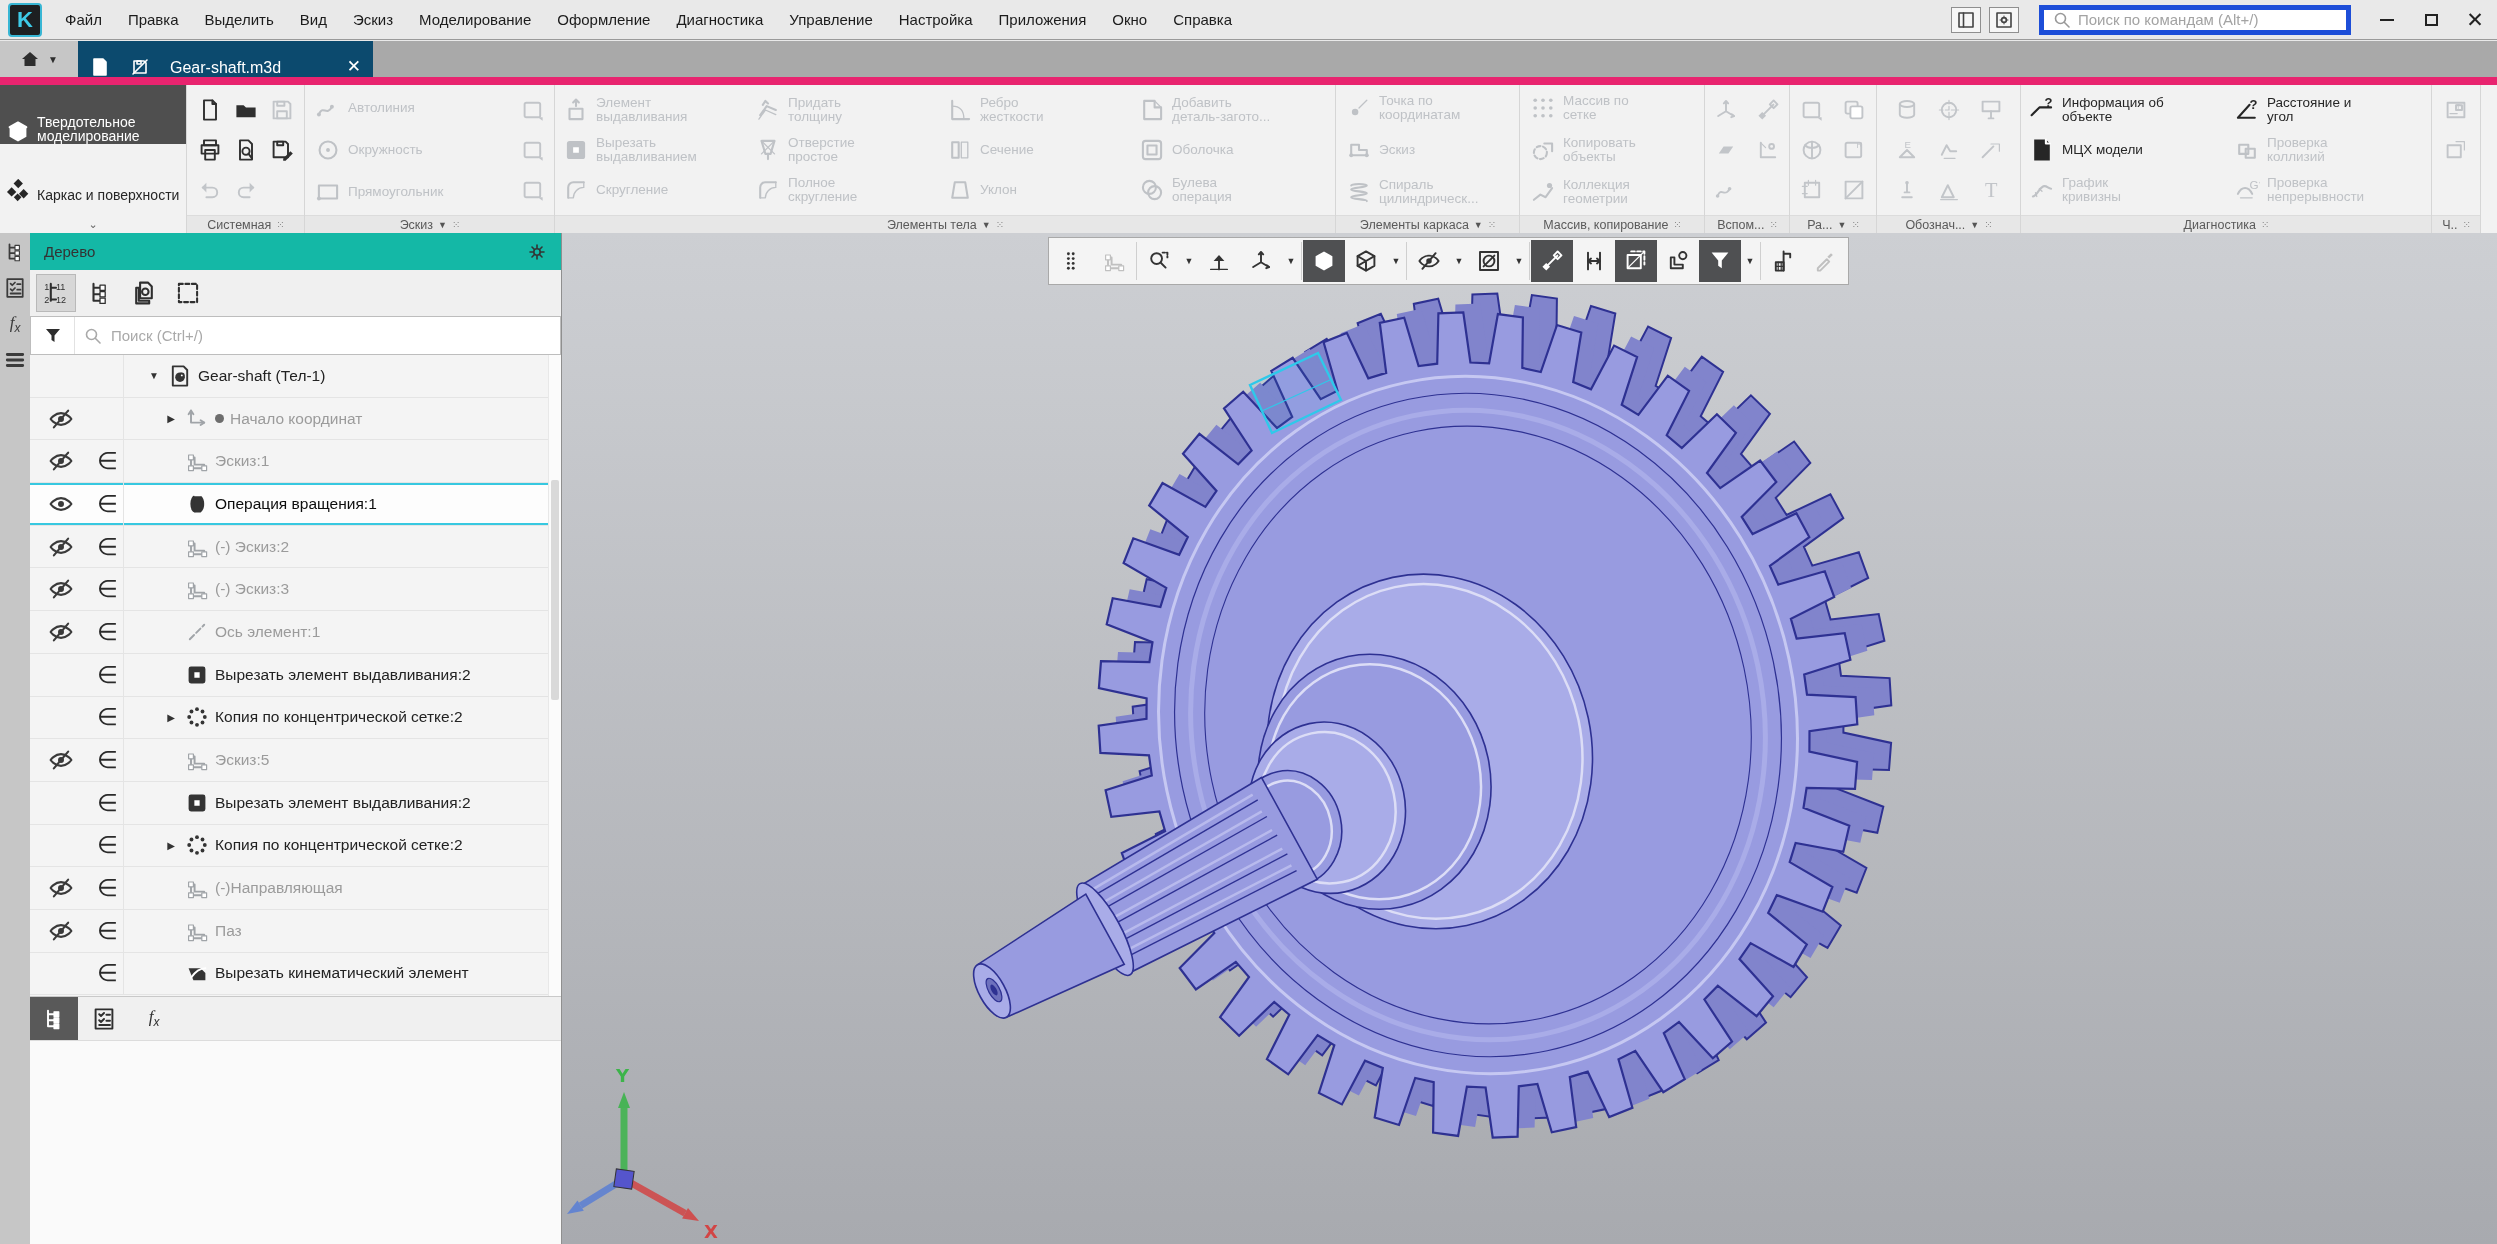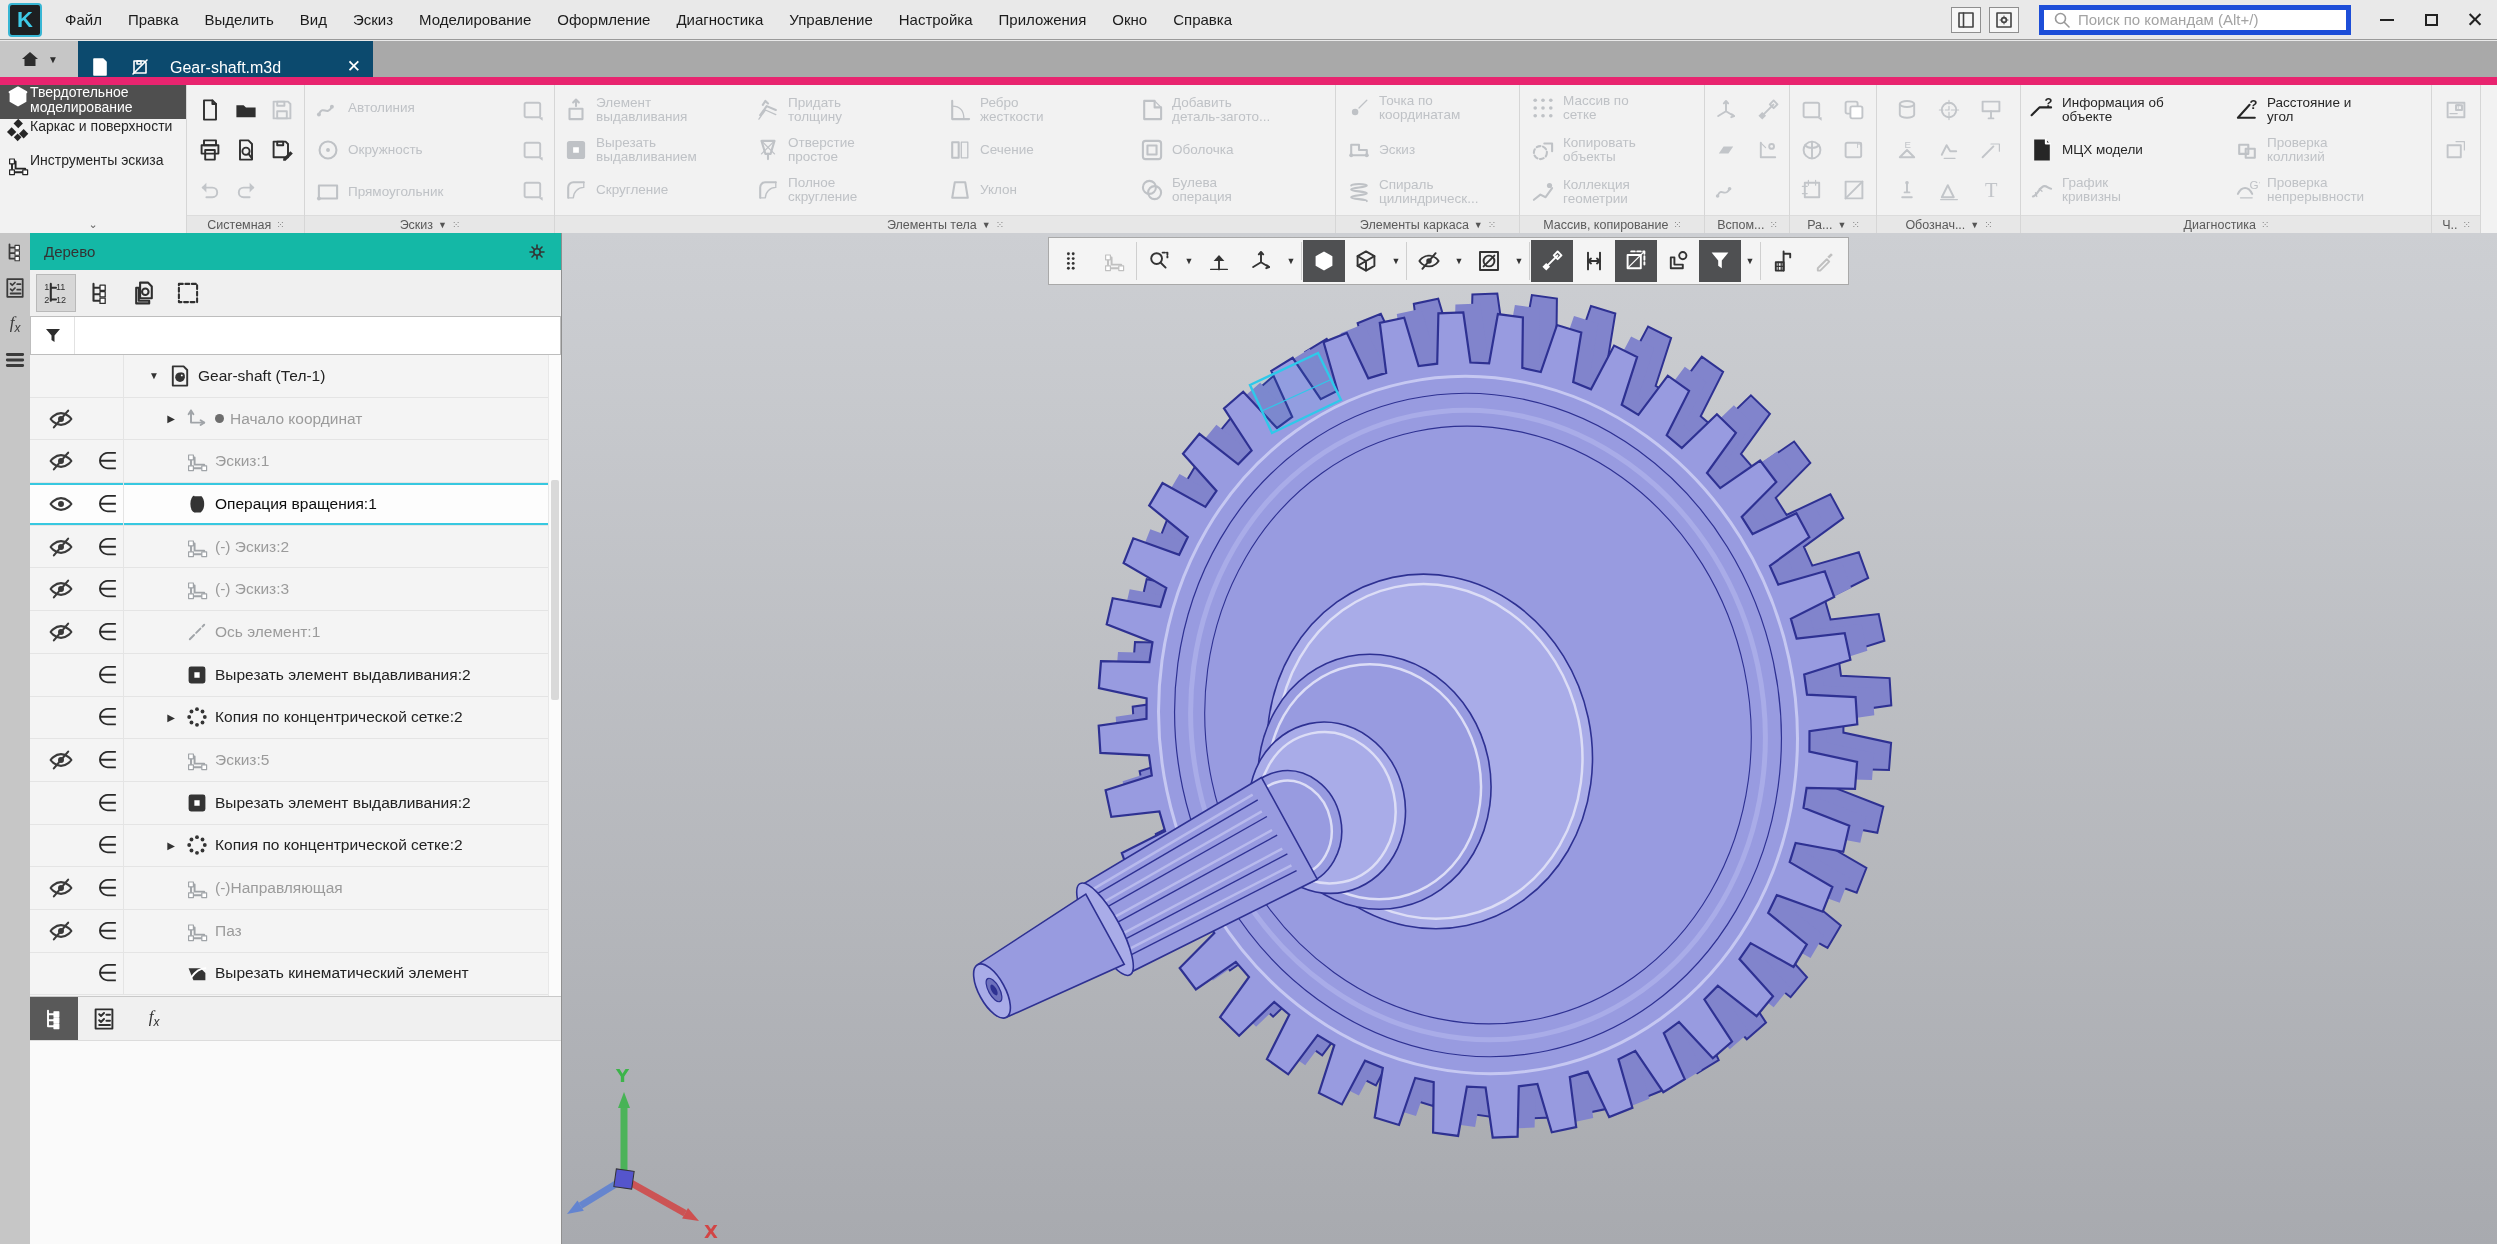--- a/index.html
+++ b/index.html
@@ -34,21 +34,21 @@
   #doctab .x{font-size:17px;}
   #pinkstrip{position:absolute;left:0;top:77px;width:2497px;height:8px;background:#e8246f;}
   
   #ribbon{position:absolute;left:0;top:85px;width:2497px;height:148px;background:#f2f2f2;display:flex;}
   .rgroup{position:relative;height:148px;border-right:1px solid #d6d6d6;}
   .glabel{position:absolute;left:0;bottom:0;width:100%;height:18px;background:#e7e7e7;border-top:1px solid #dcdcdc;display:flex;align-items:center;justify-content:center;font-size:12.5px;color:#5a5a5a;gap:5px;}
   .glabel .grip{color:#8a8a8a;font-size:10px;letter-spacing:-1px;}
   .glabel .dd{font-size:9px;color:#555;}
   
   #ribnav{width:187px;height:148px;border-right:1px solid #d6d6d6;position:relative;background:#f2f2f2;}
-  .navitem{height:34px;display:flex;align-items:flex-start;padding:0 6px;font-size:14px;line-height:1.05;color:#262626;}
+  .navitem{height:59px;display:flex;align-items:flex-end;gap:7px;padding:0 6px;font-size:14px;line-height:1.05;color:#262626;}
   .navitem.active{background:#4f4f4f;color:#fff;}
   .navchev{position:absolute;bottom:0;left:0;width:100%;height:18px;display:flex;align-items:center;justify-content:center;color:#666;font-size:11px;}
   .gcontent{position:absolute;left:0;top:0;width:100%;height:130px;}
   .sysgrid{display:grid;grid-template-columns:repeat(3,36px);grid-template-rows:repeat(3,40px);justify-content:center;align-content:center;height:130px;}
   .sysgrid .sbtn{display:flex;align-items:center;justify-content:center;color:#2f2f2f;}
   .stackcol{display:flex;flex-direction:column;justify-content:center;height:130px;padding-left:10px;gap:2px;}
   .rbtn{display:flex;align-items:center;gap:7px;height:40px;font-size:13.5px;line-height:1.05;color:#262626;}
   .rbtn .lbl{white-space:pre-line;}
   .rbtn.dis{color:#bfc2c6;}
   .bodygrid{display:grid;grid-auto-flow:column;grid-template-rows:repeat(3,40px);grid-template-columns:repeat(4,192px);align-content:center;height:130px;padding-left:8px;}
@@ -954,20 +954,29 @@
           </div>
         </div>
       <div id="panel-search">
         <span id="psearch-funnel">
             <span class="ic">
               <svg width="20" height="20" viewBox="0 0 20 20">
                 <path d="M3 3h14l-5.5 6.5V16l-3-2v-4.5z" class="f"></path>
               </svg>
             </span>
           </span>
+        <span class="sfield">
+          <span class="ic">
+              <svg width="20" height="20" viewBox="0 0 20 20">
+                <circle cx="8.5" cy="8.5" r="5"></circle>
+                <path d="M12.5 12.5l4.5 4.5"></path>
+              </svg>
+            </span>
+          <input type="text" placeholder="Поиск (Ctrl+/)" style="">
+        </span>
       </div>
       <div id="tree">
         <div id="tree-rows">
             <div class="trow root">
               <span class="body">
                 <span class="exp">▼</span>
                 <span class="ticon"><span class="ic"><svg width="24" height="24" viewBox="0 0 20 20">
                       <path d="M4 2h9l3 3v13H4z"></path>
                       <circle cx="10" cy="11" r="4" class="f"></circle>
                       <circle cx="11.5" cy="9.5" r="1.6" class="fw"></circle>

